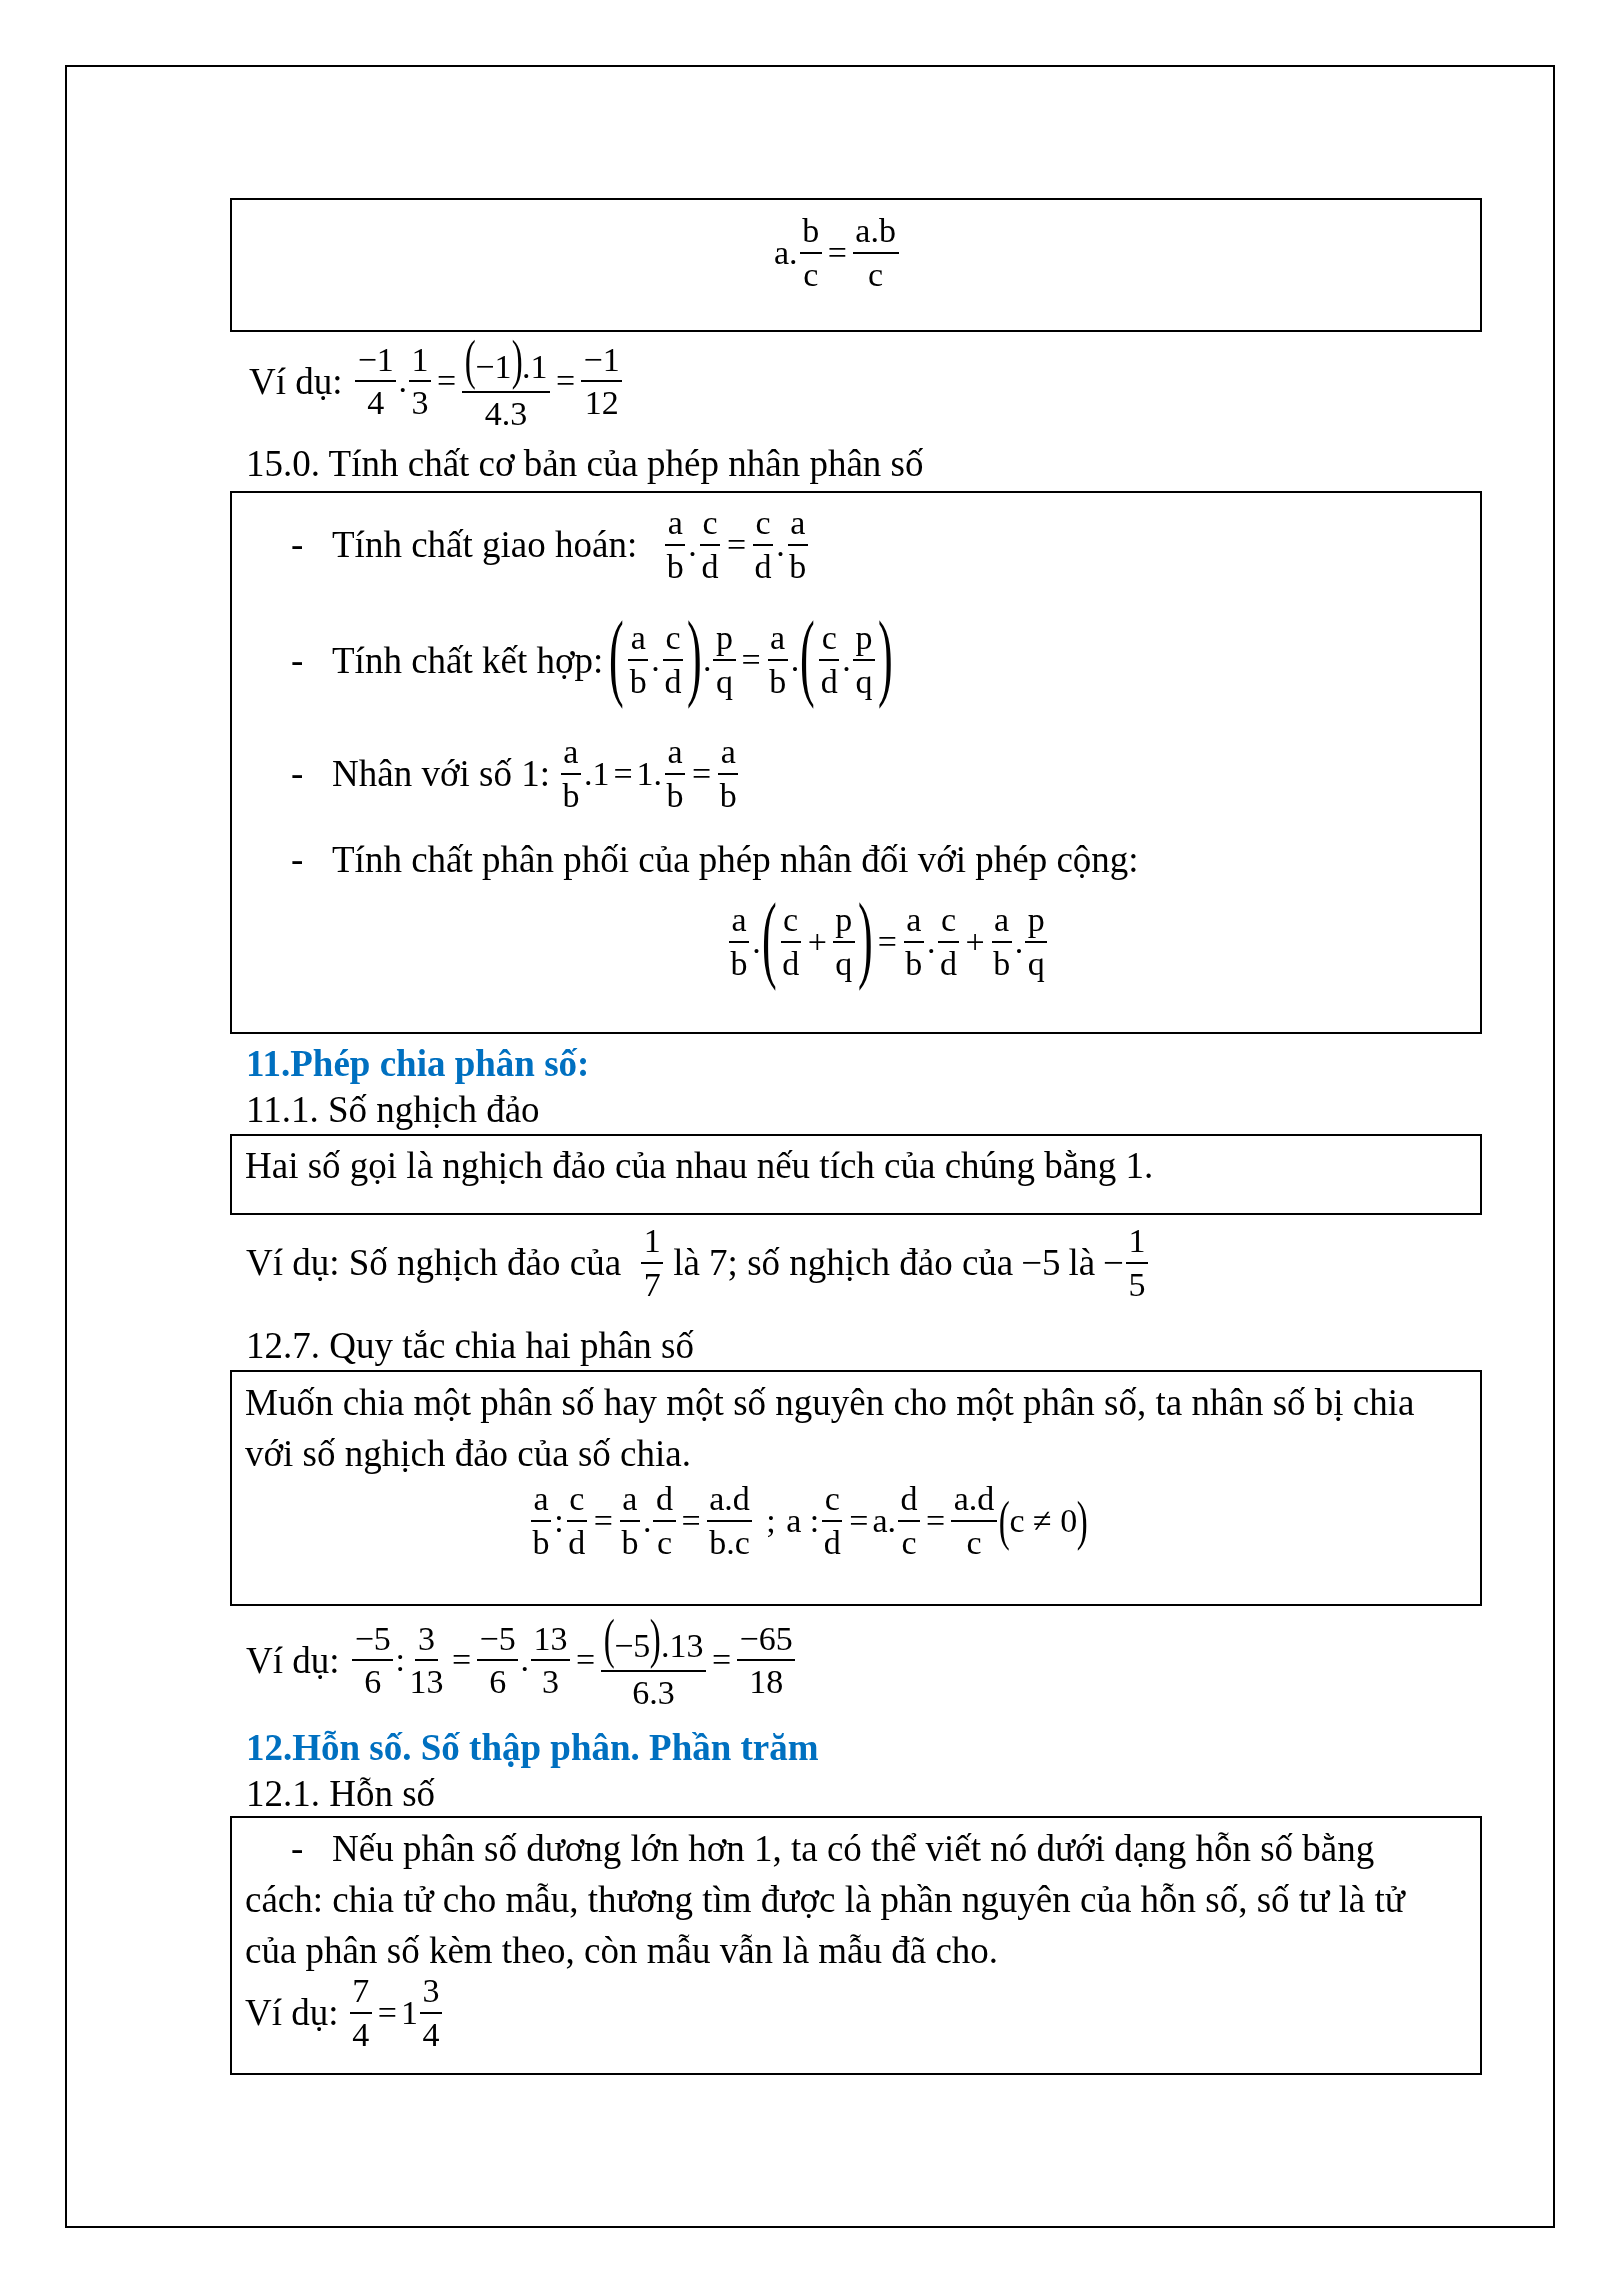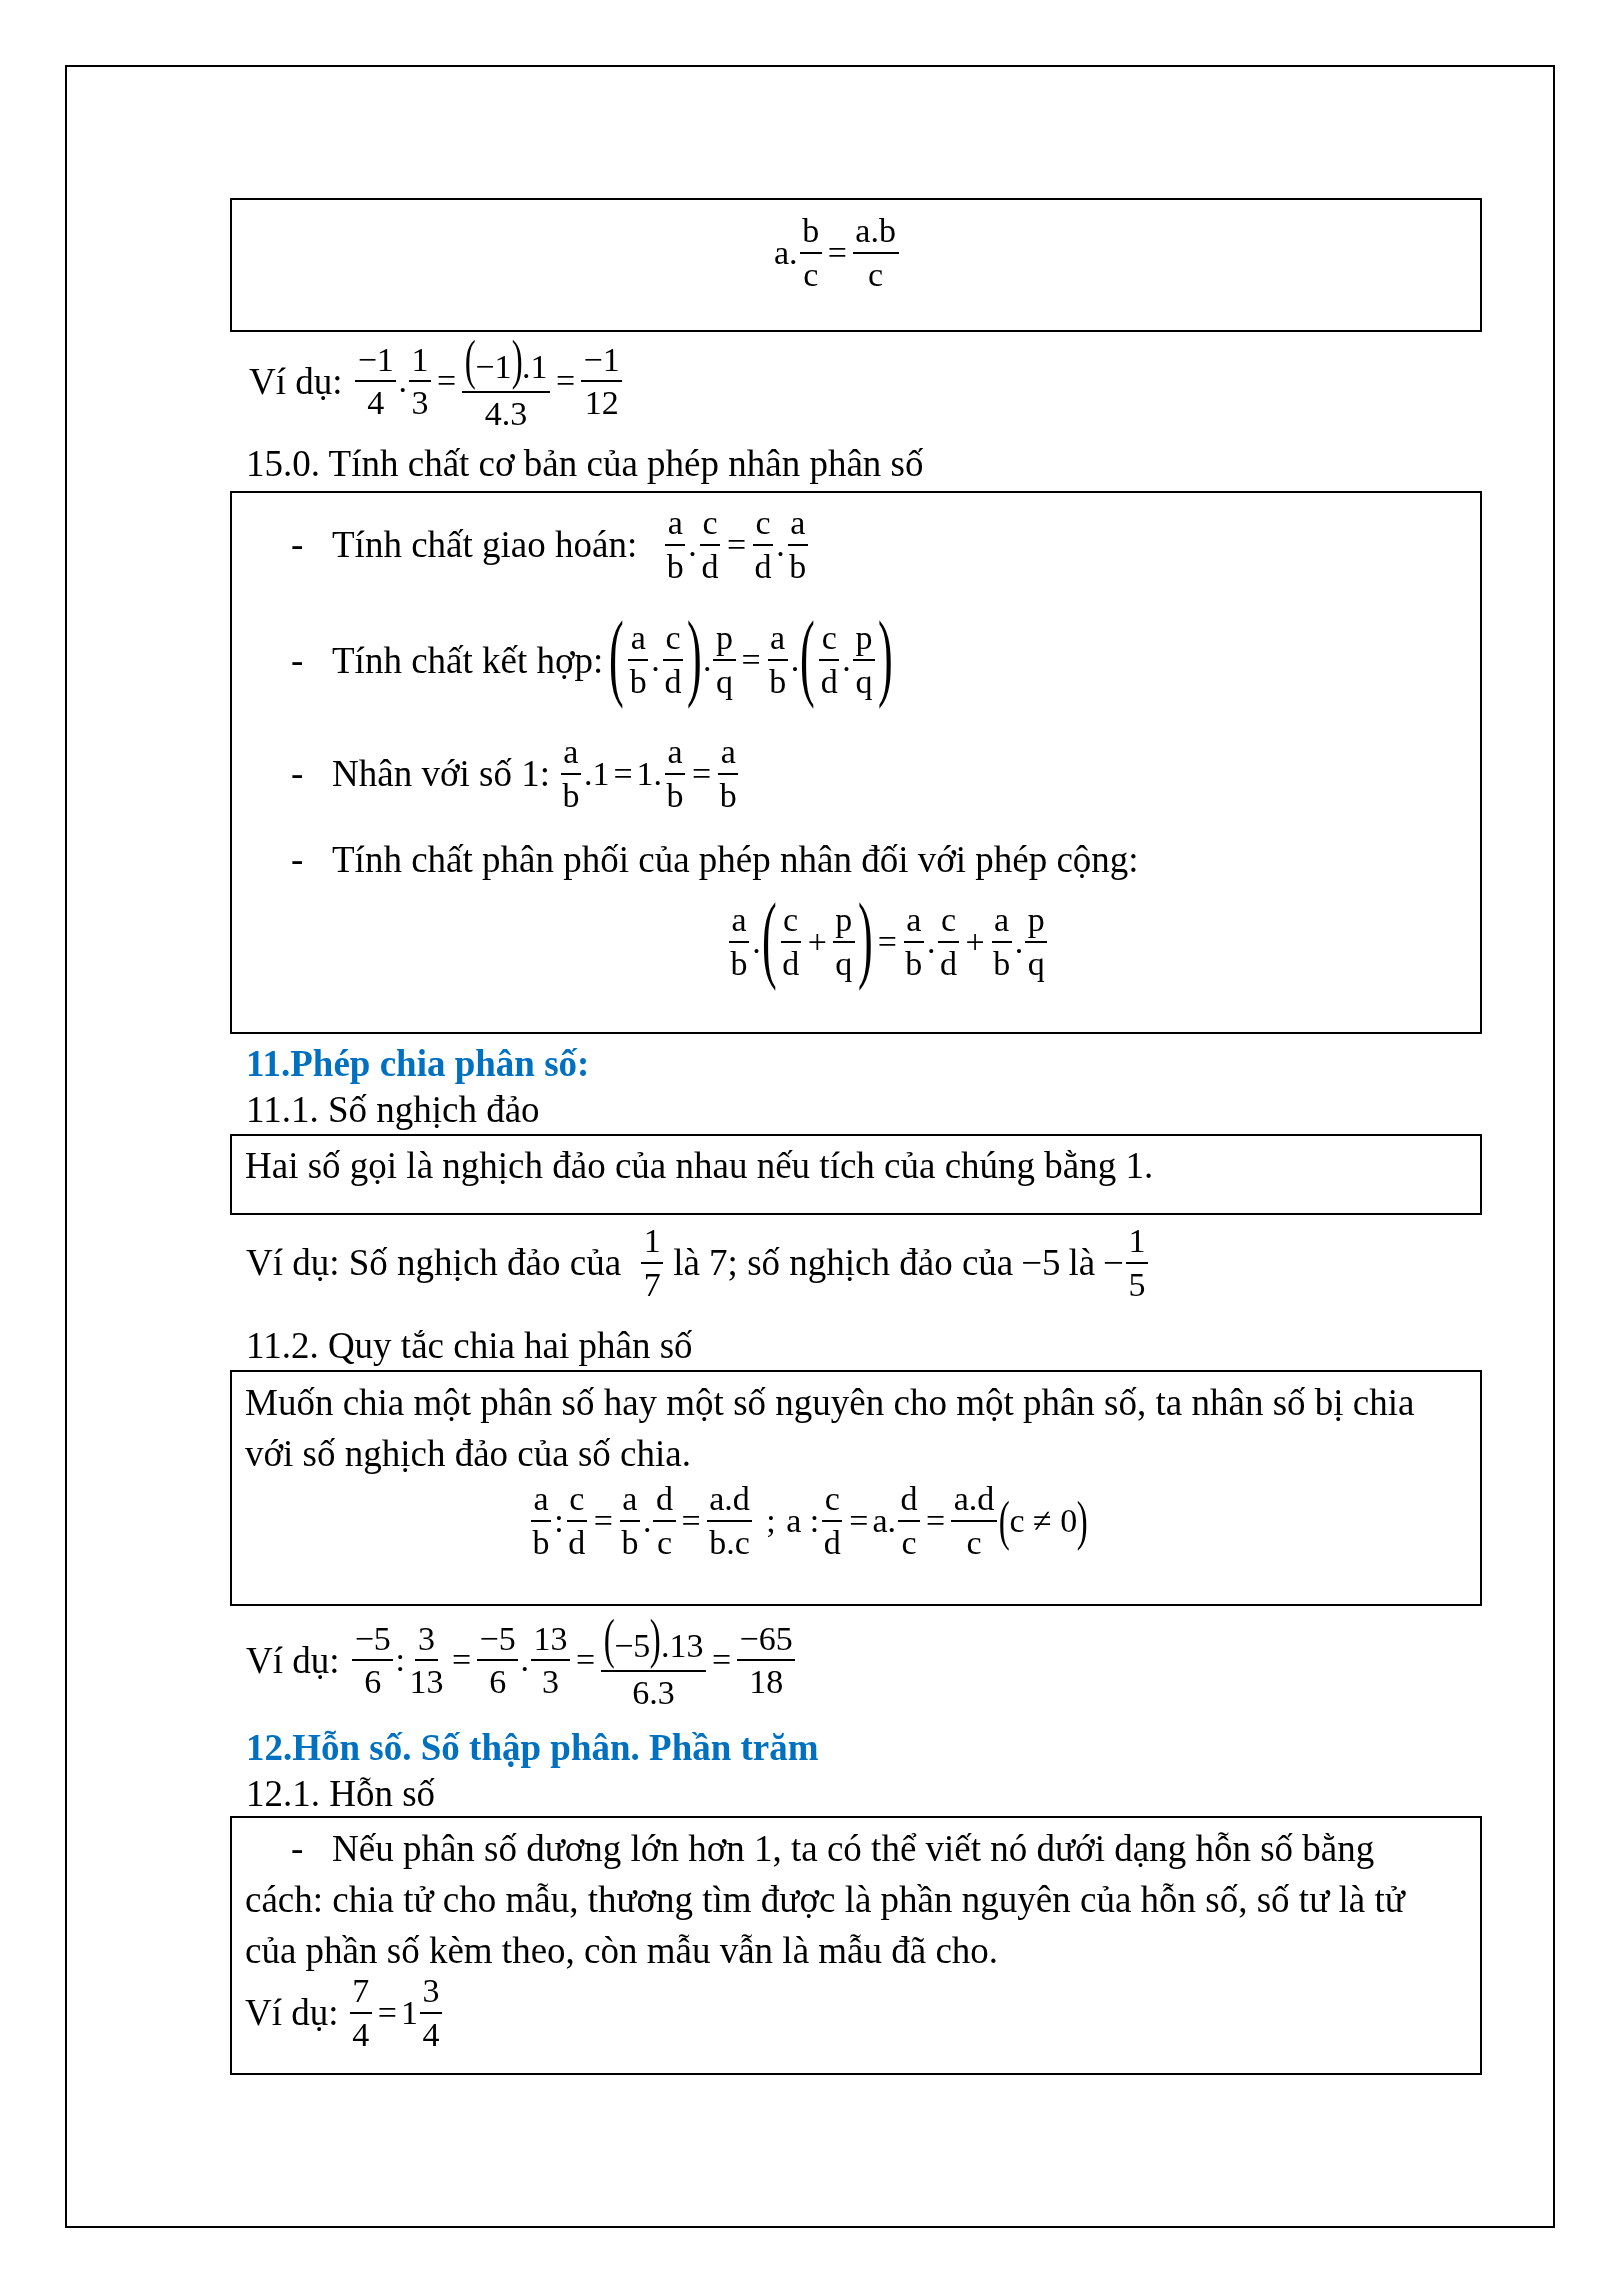--- a/index.html
+++ b/index.html
@@ -201,21 +201,21 @@
   <span class="txt" style="margin:0 7.9px;">là 7; số nghịch đảo của</span>
   <span class="txt" style="margin-right:7.9px;">−5</span>
   <span class="txt" style="margin-right:7.9px;">là</span>
   <span class="txt">−</span>
   <span class="frac">
       <span class="num">1</span>
       <span class="den">5</span>
     </span>
 </div>
 
-<div class="abs txt" style="left:246px;top:1327px;">11.2.  Quy tắc chia hai phân số</div>
+<div class="abs txt" style="left:246px;top:1327px;">12.7.  Quy tắc chia hai phân số</div>
 
 <div class="box" style="top:1370px;height:232px;">
   <div class="abs txt" style="left:13px;top:11.8px;">Muốn chia một phân số hay một số nguyên cho một phân số, ta nhân số bị chia</div>
   <div class="abs txt" style="left:13px;top:63px;">với số nghịch đảo của số chia.</div>
   <div class="abs math" style="left:296px;top:110px;">
     <span class="frac">
         <span class="num">a</span>
         <span class="den">b</span>
       </span>
     <span>:</span>
@@ -295,21 +295,21 @@
 </div>
 
 <div class="abs h-blue" style="left:246px;top:1726px;">12.Hỗn số. Số thập phân. Phần trăm</div>
 <div class="abs txt" style="left:246px;top:1775px;">12.1.  Hỗn số</div>
 
 <div class="box" style="top:1816px;height:255px;">
   <div class="abs txt" style="left:59px;top:11.8px;">
     <span class="bullet">-</span><span>Nếu phân số dương lớn hơn 1, ta có thể viết nó dưới dạng hỗn số bằng</span>
   </div>
   <div class="abs txt" style="left:13px;top:63px;">cách: chia tử cho mẫu, thương tìm được là phần nguyên của hỗn số, số tư là tử</div>
-  <div class="abs txt" style="left:13px;top:114px;">của phần số kèm theo, còn mẫu vẫn là mẫu đã cho.</div>
+  <div class="abs txt" style="left:13px;top:114px;">của phân số kèm theo, còn mẫu vẫn là mẫu đã cho.</div>
   <div class="abs math" style="left:13px;top:156px;">
     <span class="txt" style="margin-right:9.2px;">Ví dụ:</span>
     <span class="frac">
         <span class="num">7</span>
         <span class="den">4</span>
       </span>
     <span class="op">=</span>
     <span>1</span>
     <span class="frac">
         <span class="num">3</span>

